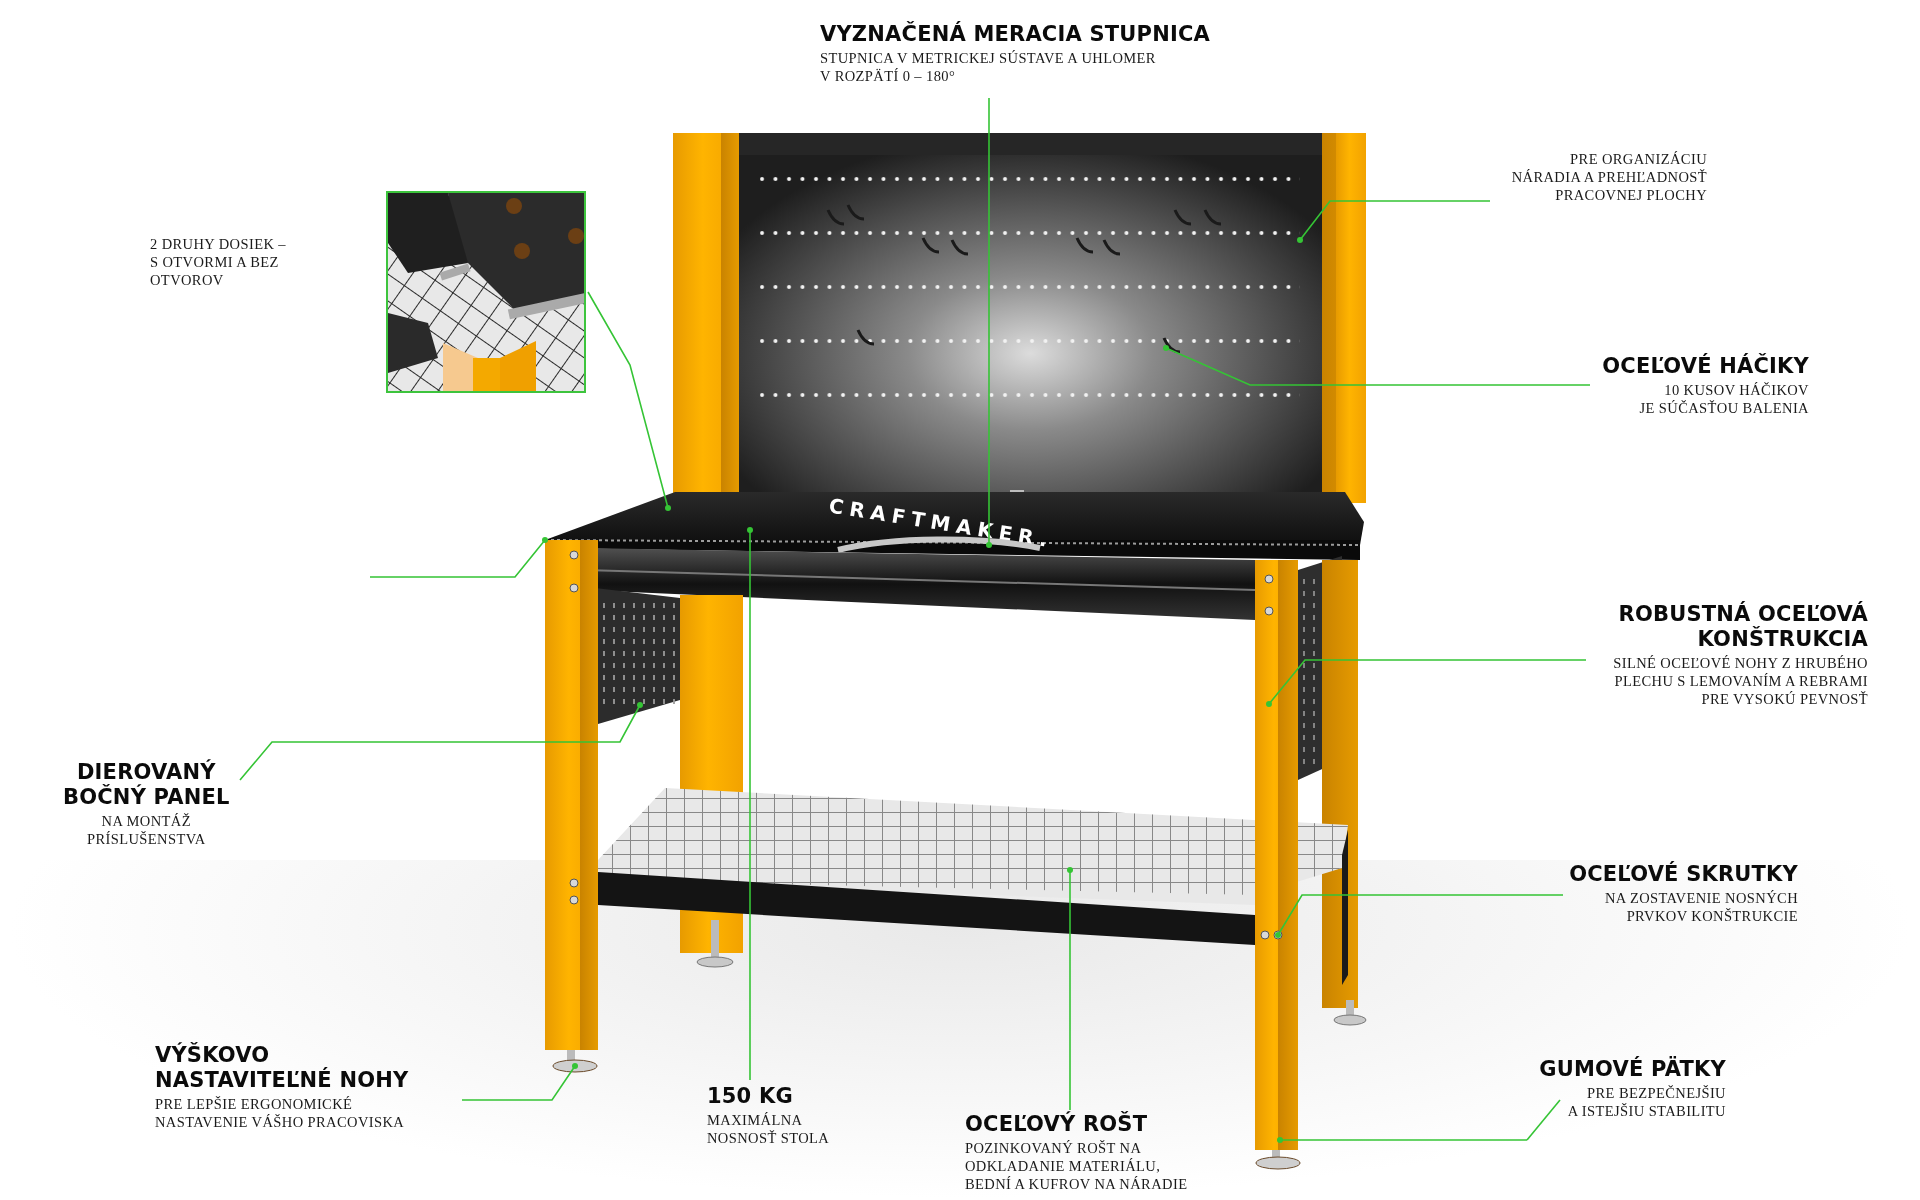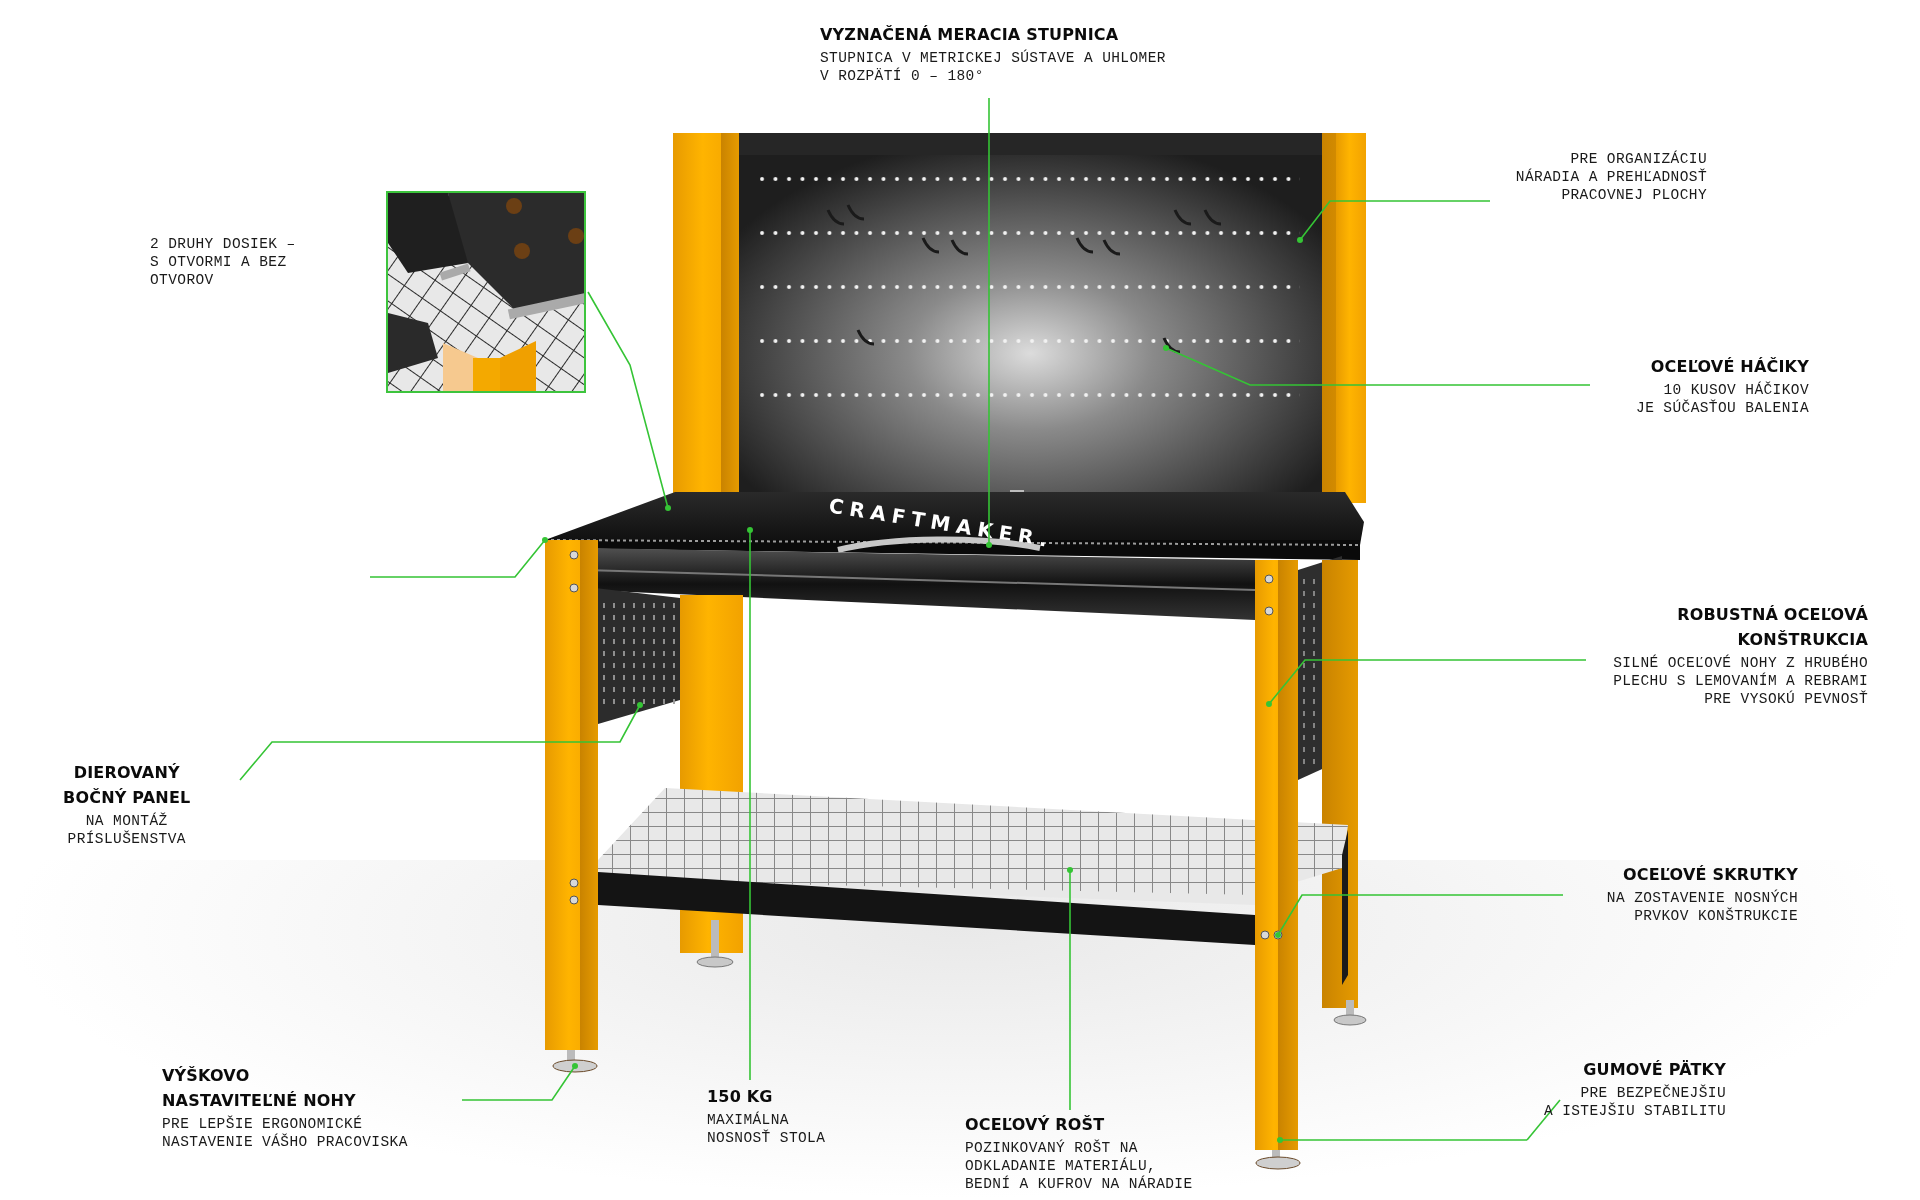--- a/index.html
+++ b/index.html
@@ -13,25 +13,25 @@
     .stage { position: absolute; left: 0; top: 0; width: 1920px; height: 1200px; }
     .floor {
       position: absolute; left: 0; top: 860px; width: 1920px; height: 340px;
       background: radial-gradient(ellipse at 50% 20%, #e9e9e9 0%, #f4f4f4 35%, #ffffff 70%);
     }
     svg.art { position: absolute; left: 0; top: 0; }
 
     .callout { position: absolute; }
     .callout .title {
       font-family: "DejaVu Sans", sans-serif;
-      font-weight: 700; font-size: 16px; line-height: 25px;
+      font-weight: 700; font-size: 21px; line-height: 25px;
       letter-spacing: 0.2px; color: #0b0b0b; text-transform: uppercase;
     }
     .callout .desc {
-      font-family: Liberation Mono, monospace;
+      font-family: Liberation Serif, serif;
       font-weight: 400; font-size: 14.5px; line-height: 18px;
       letter-spacing: 0.4px; color: #1a1a1a; text-transform: uppercase;
       margin-top: 2px;
     }
     .callout.right { text-align: right; }
     .title-line, .desc-line { display: block; white-space: nowrap; }
 
     .inset {
       position: absolute; left: 386px; top: 191px; width: 200px; height: 202px;
       border: 2px solid #3dc43d; overflow: hidden; background: #d9d9d9;
@@ -264,21 +264,21 @@
   <div class="callout right" style="right:122px; top:862px;">
     <div class="title">
         <span class="title-line">OCEĽOVÉ SKRUTKY</span>
       </div>
     <div class="desc">
       <span class="desc-line">NA ZOSTAVENIE NOSNÝCH</span>
       <span class="desc-line">PRVKOV KONŠTRUKCIE</span>
     </div>
   </div>
 
-  <div class="callout" style="left:162px; top:1043px;margin-top:20px;">
+  <div class="callout" style="left:155px; top:1043px;">
     <div class="title">
       <span class="title-line">VÝŠKOVO</span>
       <span class="title-line">NASTAVITEĽNÉ NOHY</span>
     </div>
     <div class="desc">
       <span class="desc-line">PRE LEPŠIE ERGONOMICKÉ</span>
       <span class="desc-line">NASTAVENIE VÁŠHO PRACOVISKA</span>
     </div>
   </div>
 

